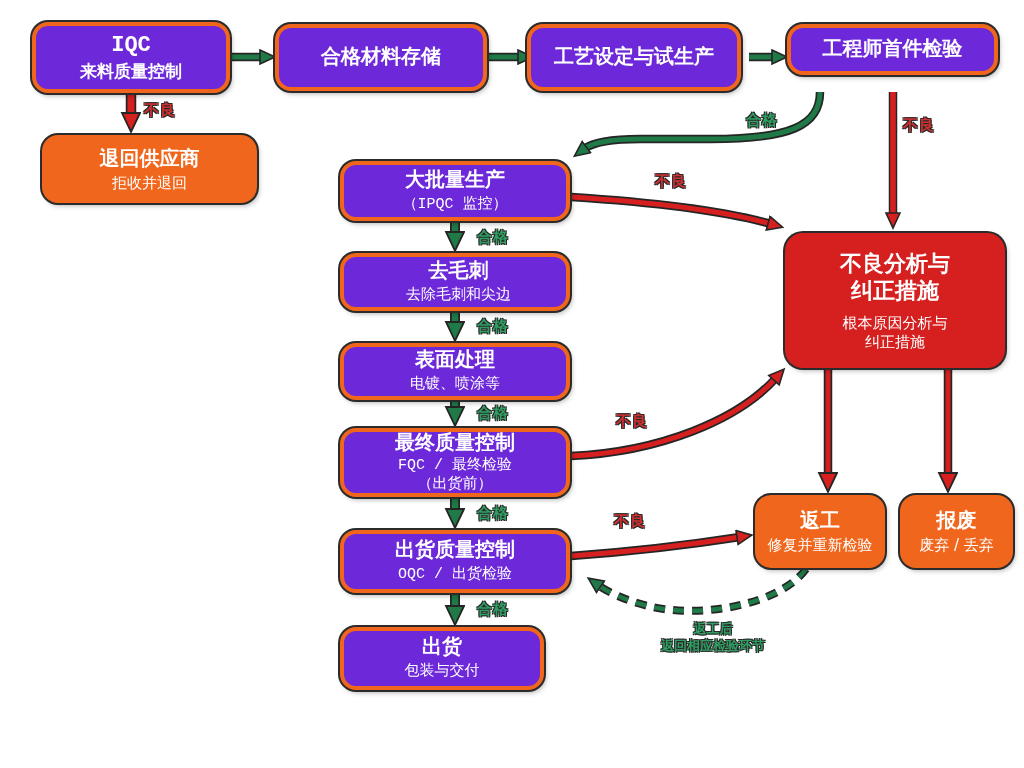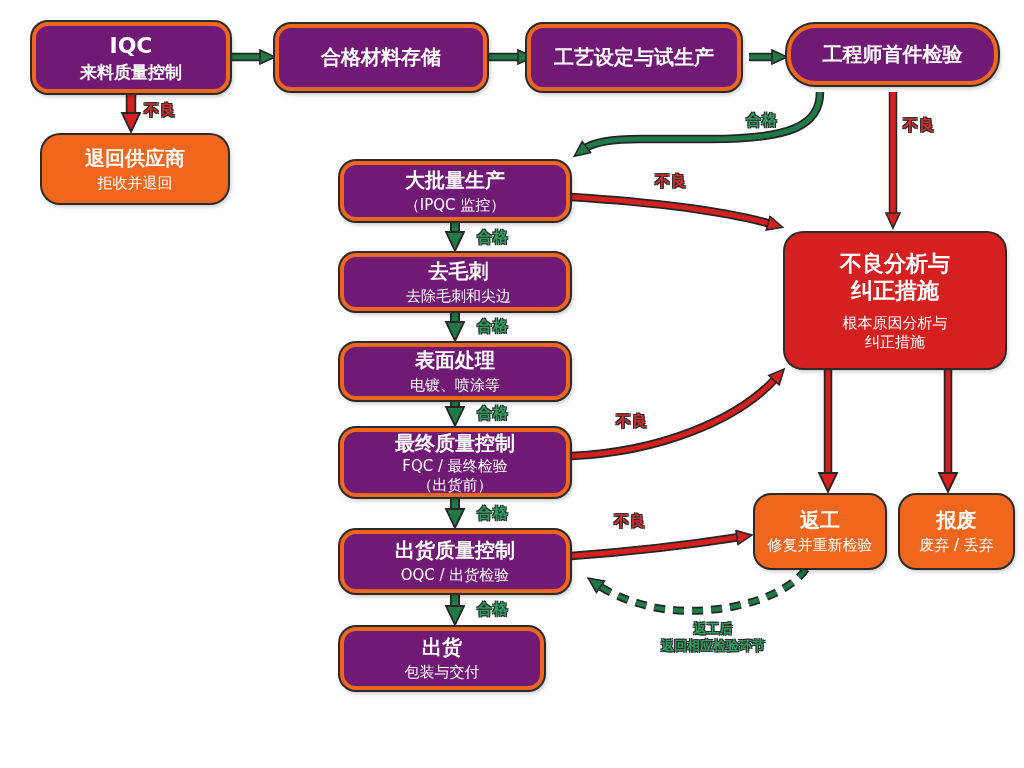--- a/index.html
+++ b/index.html
@@ -21,21 +21,21 @@
     border-radius: 16px;
     color: #ffffff;
     display: flex;
     flex-direction: column;
     justify-content: center;
     align-items: center;
     text-align: center;
     line-height: 1.25;
     box-shadow: 0 0 0 2px #2b2b2b, 2px 3px 5px rgba(0,0,0,0.28);
   }
-  .navy   { background: #701a75; border: 4px solid #f0661d; }
+  .navy   { background: #6d28d9; border: 4px solid #f0661d; font-family: Liberation Mono, monospace; }
   .orange { background: #f0661d; }
   .redbox { background: #d62020; border-radius: 18px; }
 
   .title    { font-weight: bold; font-size: 20px; }
   .title-lg { font-weight: bold; font-size: 22px; }
   .subtitle { font-size: 15px; margin-top: 3px; }
   .subtitle-b { font-size: 17px; font-weight: bold; margin-top: 2px; }
   .sub2 { font-size: 15px; }
   .gap-top { margin-top: 9px; }
 
@@ -168,25 +168,25 @@
   </div>
 
   <div class="node navy" style="left:275px; top:24px; width:212px; height:67px;justify-content:center;">
     <div class="title">合格材料存储</div>
   </div>
 
   <div class="node navy" style="left:527px; top:24px; width:214px; height:67px;">
     <div class="title">工艺设定与试生产</div>
   </div>
 
-  <div class="node navy" style="left:787px; top:24px; width:211px; height:61px;border-radius:28px;">
+  <div class="node navy" style="left:787px; top:24px; width:211px; height:51px;">
     <div class="title">工程师首件检验</div>
   </div>
 
-  <div class="node orange" style="left:42px; top:135px; width:186px; height:68px;border-radius:18px;">
+  <div class="node orange" style="left:42px; top:135px; width:215px; height:68px;">
     <div class="title">退回供应商</div>
     <div class="subtitle">拒收并退回</div>
   </div>
 
   <div class="node navy" style="left:340px; top:161px; width:230px; height:60px;">
     <div class="title">大批量生产</div>
     <div class="subtitle">（IPQC 监控）</div>
   </div>
 
   <div class="node navy" style="left:340px; top:253px; width:230px; height:58px;padding-left:7px;">

